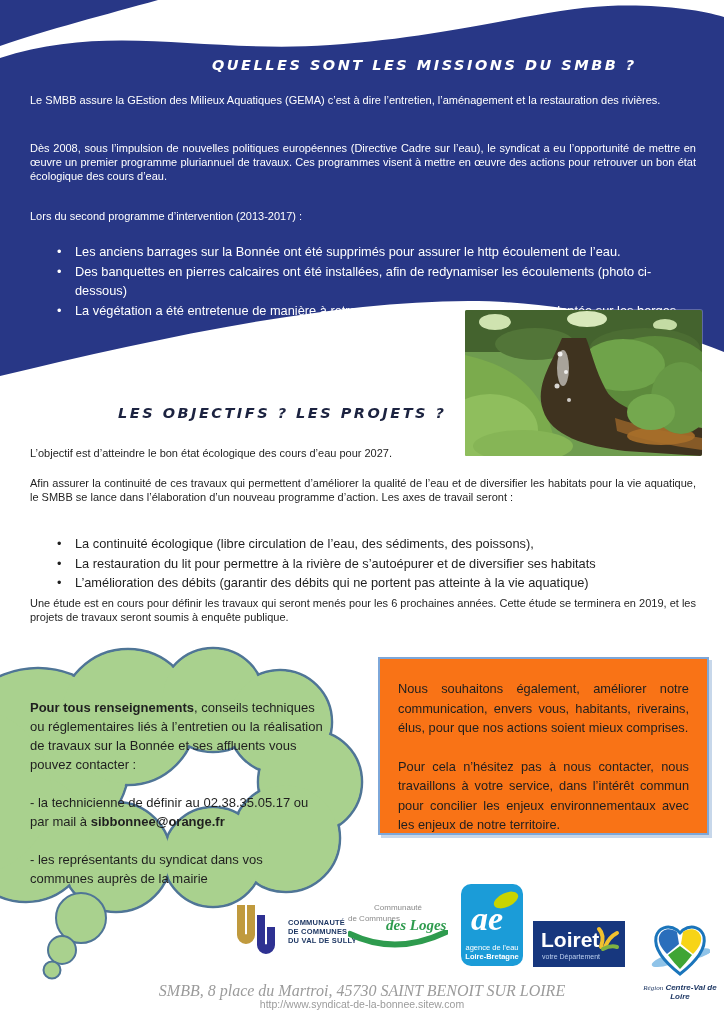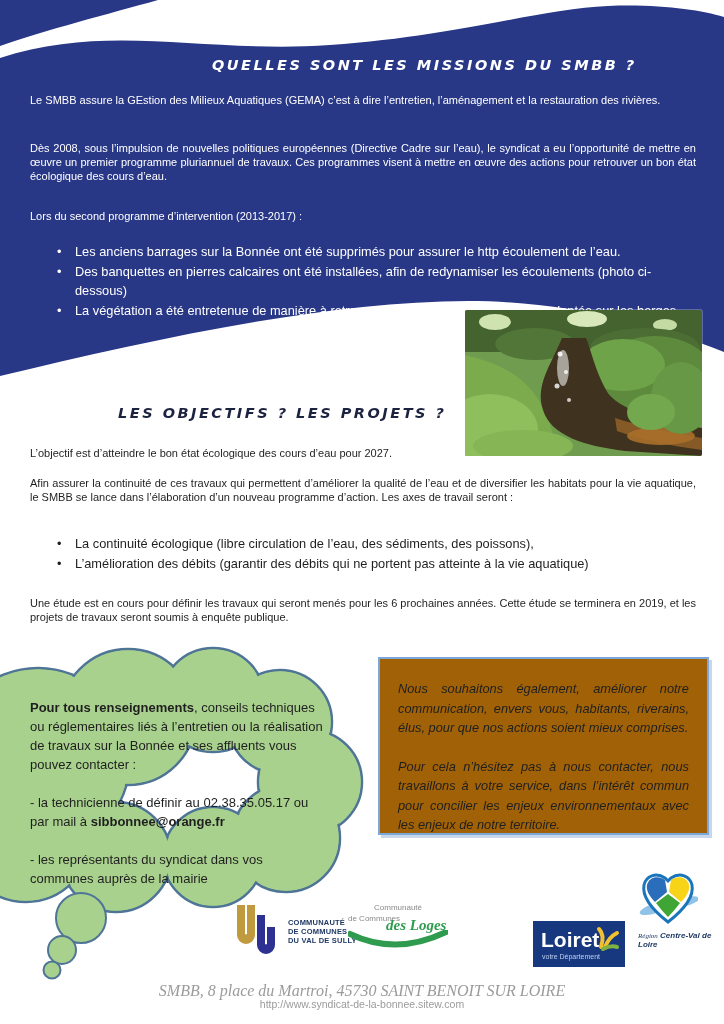--- a/index.html
+++ b/index.html
@@ -26,23 +26,23 @@
   ul.blist { list-style:none; }
   ul.blist li { position:relative; padding-left:20px; font-size:12.8px; line-height:19.5px; }
   ul.blist li::before { content:"•"; position:absolute; left:2px; top:0; }
 
   .photo-frame { border-radius:2px; overflow:hidden; box-shadow:0 0 0 1px rgba(255,255,255,.25); }
 
   .cloud-text { font-size:13px; line-height:19px; color:#1f1f1f; }
   .cloud-text b { font-weight:bold; }
 
   .comm-box {
-    background:#a16207; border:2px solid #7da7d9;
+    background:#f97316; border:2px solid #7da7d9;
     box-shadow:3px 3px 0 #c7d7ea;
-    padding:20px 18px; font-style:italic;
+    padding:20px 18px; 
   }
   .comm-box .para { font-size:12.8px; line-height:19.5px; }
 
   .logo-text-navy { color:#1f3864; font-weight:bold; font-size:7.5px; line-height:9px; letter-spacing:.2px; }
   .loges-gray { color:#8a8a8a; font-size:8px; line-height:9px; }
   .loges-script { color:#2e9b4e; font-family:"Liberation Serif", serif; font-style:italic; font-weight:bold; font-size:15px; }
   .footer-line1 { font-family:"Liberation Serif", serif; font-style:italic; color:#9b9b9b; font-size:16px; }
   .footer-line2 { color:#9b9b9b; font-size:10.5px; }
 </style>
 </head>
@@ -98,20 +98,21 @@
   </div>
 
   <div class="abs hand-title title-navy" style="left:118px; top:405px;">LES OBJECTIFS ? LES PROJETS ?</div>
 
   <div class="abs para para-left" style="left:30px; top:446px; width:430px;">L’objectif est d’atteindre le bon état écologique des cours d’eau pour 2027.</div>
 
   <div class="abs para" style="left:30px; top:476px; width:666px;">Afin assurer la continuité de ces travaux qui permettent d’améliorer la qualité de l’eau et de diversifier les habitats pour la vie aquatique, le SMBB se lance dans l’élaboration d’un nouveau programme d’action. Les axes de travail seront :</div>
 
   <ul class="abs blist" style="left:55px; top:534px; width:640px;">
     <li>La continuité écologique (libre circulation de l’eau, des sédiments, des poissons),</li>
+    <li>La restauration du lit pour permettre à la rivière de s’autoépurer et de diversifier ses habitats</li>
     <li>L’amélioration des débits (garantir des débits qui ne portent pas atteinte à la vie aquatique)</li>
   </ul>
 
   <div class="abs para" style="left:30px; top:596px; width:666px;">Une étude est en cours pour définir les travaux qui seront menés pour les 6 prochaines années. Cette étude se terminera en 2019, et les projets de travaux seront soumis à enquête publique.</div>
 
   <svg class="abs" style="left:-14px; top:642px;" width="382" height="350" viewBox="0 0 382 350">
     <g stroke="#4f7596" stroke-width="2.5" fill="#a9d18e">
       <circle cx="52" cy="118" r="92"></circle>
         <circle cx="142" cy="75" r="68"></circle>
       <circle cx="227" cy="58" r="52"></circle>
@@ -167,33 +168,42 @@
 
   <div class="abs" style="left:348px; top:903px; width:100px;">
     <div class="loges-gray" style="text-align:center;">Communauté</div>
     <div class="loges-gray" style="margin-top:2px;">de Communes</div>
     <div class="loges-script" style="margin-left:38px; margin-top:-6px;">des Loges</div>
     <svg width="100" height="22" viewBox="0 0 100 22" style="margin-top:-4px;">
       <path d="M2,4 Q48,26 98,2" stroke="#2e9b4e" stroke-width="6" fill="none" stroke-linecap="round"></path>
     </svg>
   </div>
 
+  <div class="abs" style="left:461px; top:884px;">
+    <svg width="62" height="82" viewBox="0 0 62 82">
+      <rect x="0" y="0" width="62" height="82" rx="10" fill="#1b9cd8"></rect>
+      <ellipse cx="45" cy="16" rx="13" ry="7" fill="#c8d400" transform="rotate(-25 45 16)"></ellipse>
+      <text x="26" y="46" font-family="Liberation Serif, serif" font-style="italic" font-weight="bold" font-size="34" fill="#ffffff" text-anchor="middle">ae</text>
+      <text x="31" y="66" font-size="7.5" fill="#ffffff" text-anchor="middle" font-family="Liberation Sans, sans-serif">agence de l’eau</text>
+      <text x="31" y="75" font-size="7.5" fill="#ffffff" text-anchor="middle" font-weight="bold" font-family="Liberation Sans, sans-serif">Loire-Bretagne</text>
+    </svg>
+  </div>
 
   <div class="abs" style="left:533px; top:921px;">
     <svg width="92" height="46" viewBox="0 0 92 46">
       <rect width="92" height="46" fill="#17377e"></rect>
       <text x="8" y="26" font-size="21" font-weight="bold" fill="#ffffff" font-family="Liberation Sans, sans-serif">Loiret</text>
       <text x="9" y="38" font-size="7" fill="#bcd0f0" font-family="Liberation Sans, sans-serif">votre Département</text>
       <path d="M68,26 Q72,14 66,8" stroke="#f2c12e" stroke-width="4" fill="none" stroke-linecap="round"></path>
       <path d="M72,26 Q76,16 84,12" stroke="#f2c12e" stroke-width="4" fill="none" stroke-linecap="round"></path>
       <path d="M70,28 Q78,24 84,26" stroke="#7fb241" stroke-width="4" fill="none" stroke-linecap="round"></path>
     </svg>
   </div>
 
-  <div class="abs" style="left:638px; top:868px; width:84px; ">
+  <div class="abs" style="left:638px; top:920px; width:84px; text-align:center;">
     <svg width="60" height="58" viewBox="0 0 60 58">
       <ellipse cx="18" cy="40" rx="17" ry="5" fill="#8fc3e8" transform="rotate(-18 18 40)"></ellipse>
       <ellipse cx="46" cy="34" rx="15" ry="4.5" fill="#8fc3e8" transform="rotate(-14 46 34)"></ellipse>
       <path d="M30,54 C12,40 4,28 6,17 C8,8 18,4 27,10 L30,13 L33,10 C42,4 52,8 54,17 C56,28 48,40 30,54 Z" fill="#ffffff" stroke="#1b75bb" stroke-width="3"></path>
       <path d="M27,12 C20,7 11,9 9,17 C8,22 11,28 17,34 L29,24 Z" fill="#2a6ebb"></path>
       <path d="M33,12 C40,7 49,9 51,17 C52,22 49,28 43,34 L31,24 Z" fill="#f7d417"></path>
       <path d="M18,35 C22,40 26,45 30,49 C34,45 38,40 42,35 L30,26 Z" fill="#3fa535"></path>
     </svg>
     <div style="font-size:8px; color:#1f3864; margin-top:1px;">
       <span style="font-family:'Liberation Serif', serif; font-style:italic; font-size:7px;">Région</span>

